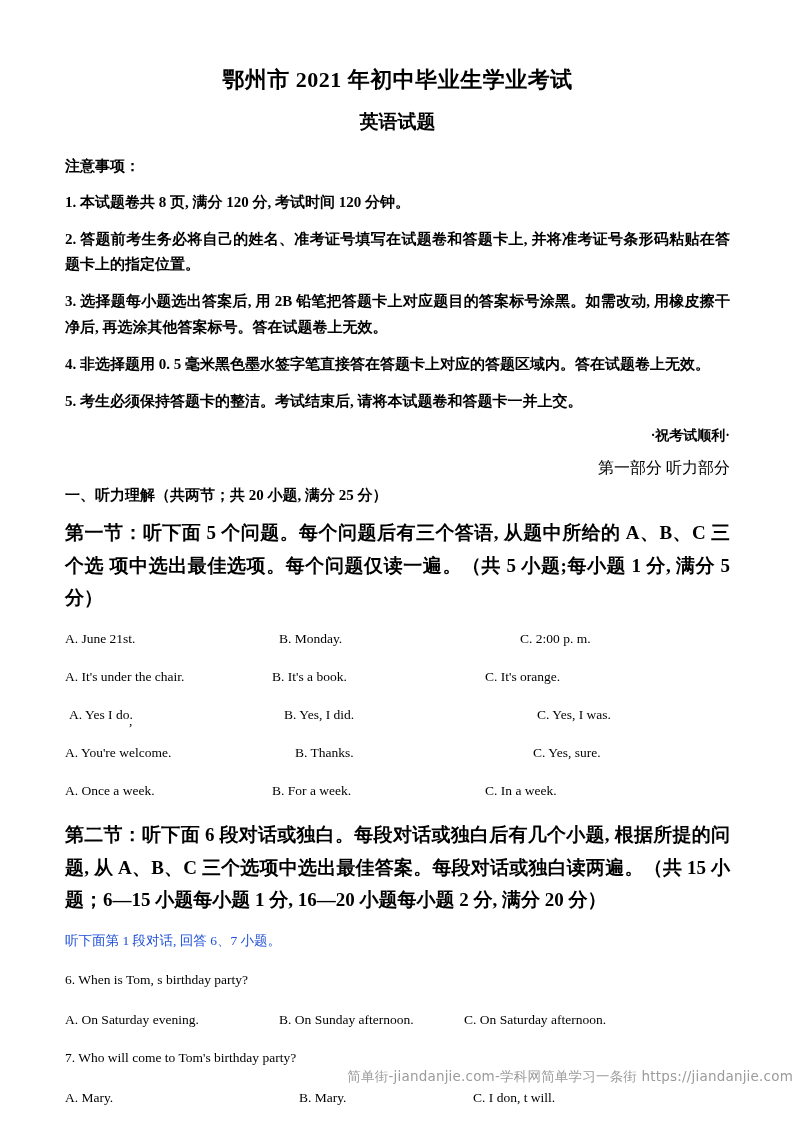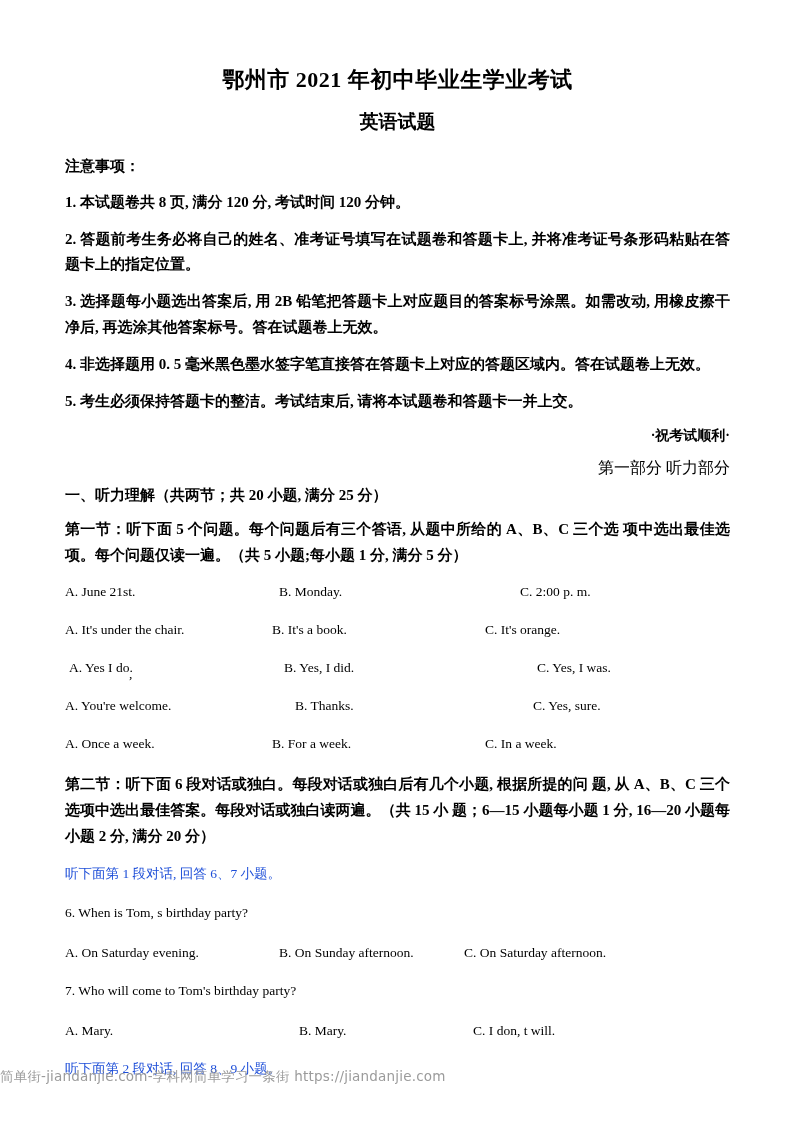--- a/index.html
+++ b/index.html
@@ -75,21 +75,21 @@
     margin: 0 0 4px 0;
   }
   .section-head {
     font-weight: bold;
     font-size: 15px;
     line-height: 1.5;
     margin: 0 0 10px 0;
   }
   .section-body {
     font-weight: bold;
-    font-size: 15px;
+    font-size: 19px;
     line-height: 1.72;
     margin: 0 0 14px 0;
     text-align: justify;
   }
 
   
   .q-row {
     position: relative;
     font-size: 13.5px;
     line-height: 1.45;
@@ -121,21 +121,21 @@
     line-height: 1.45;
     margin: 0 0 20px 0;
   }
 
   
   .footer-watermark {
     position: absolute;
     left: 0;
     top: 1068px;
     width: 793px;
-    text-align: left;
+    text-align: right;
     font-family: "DejaVu Sans", "Liberation Sans", sans-serif;
     font-size: 13.5px;
     color: #9b9b9b;
     letter-spacing: 0.2px;
   }
 </style>
 </head>
 <body>
 
 <div class="page">

